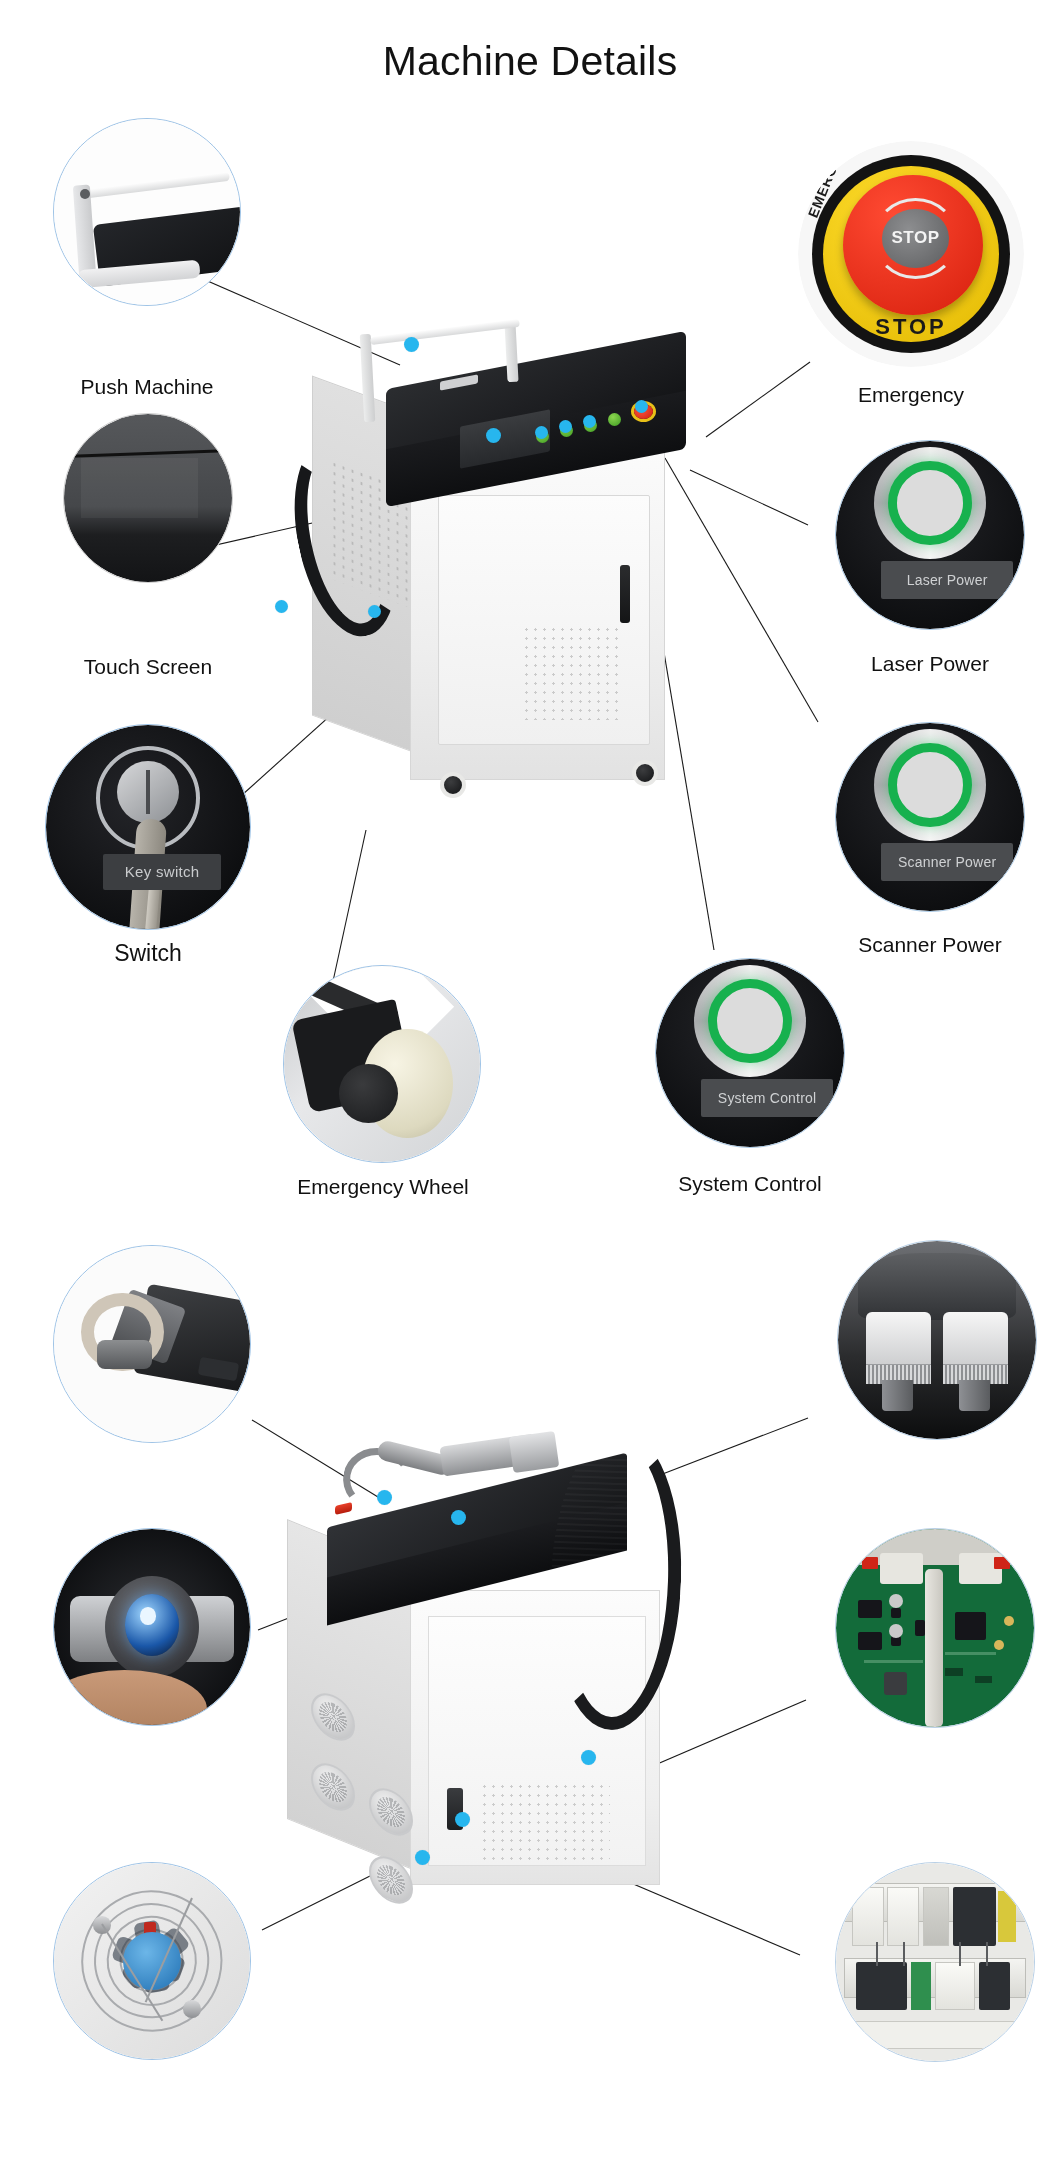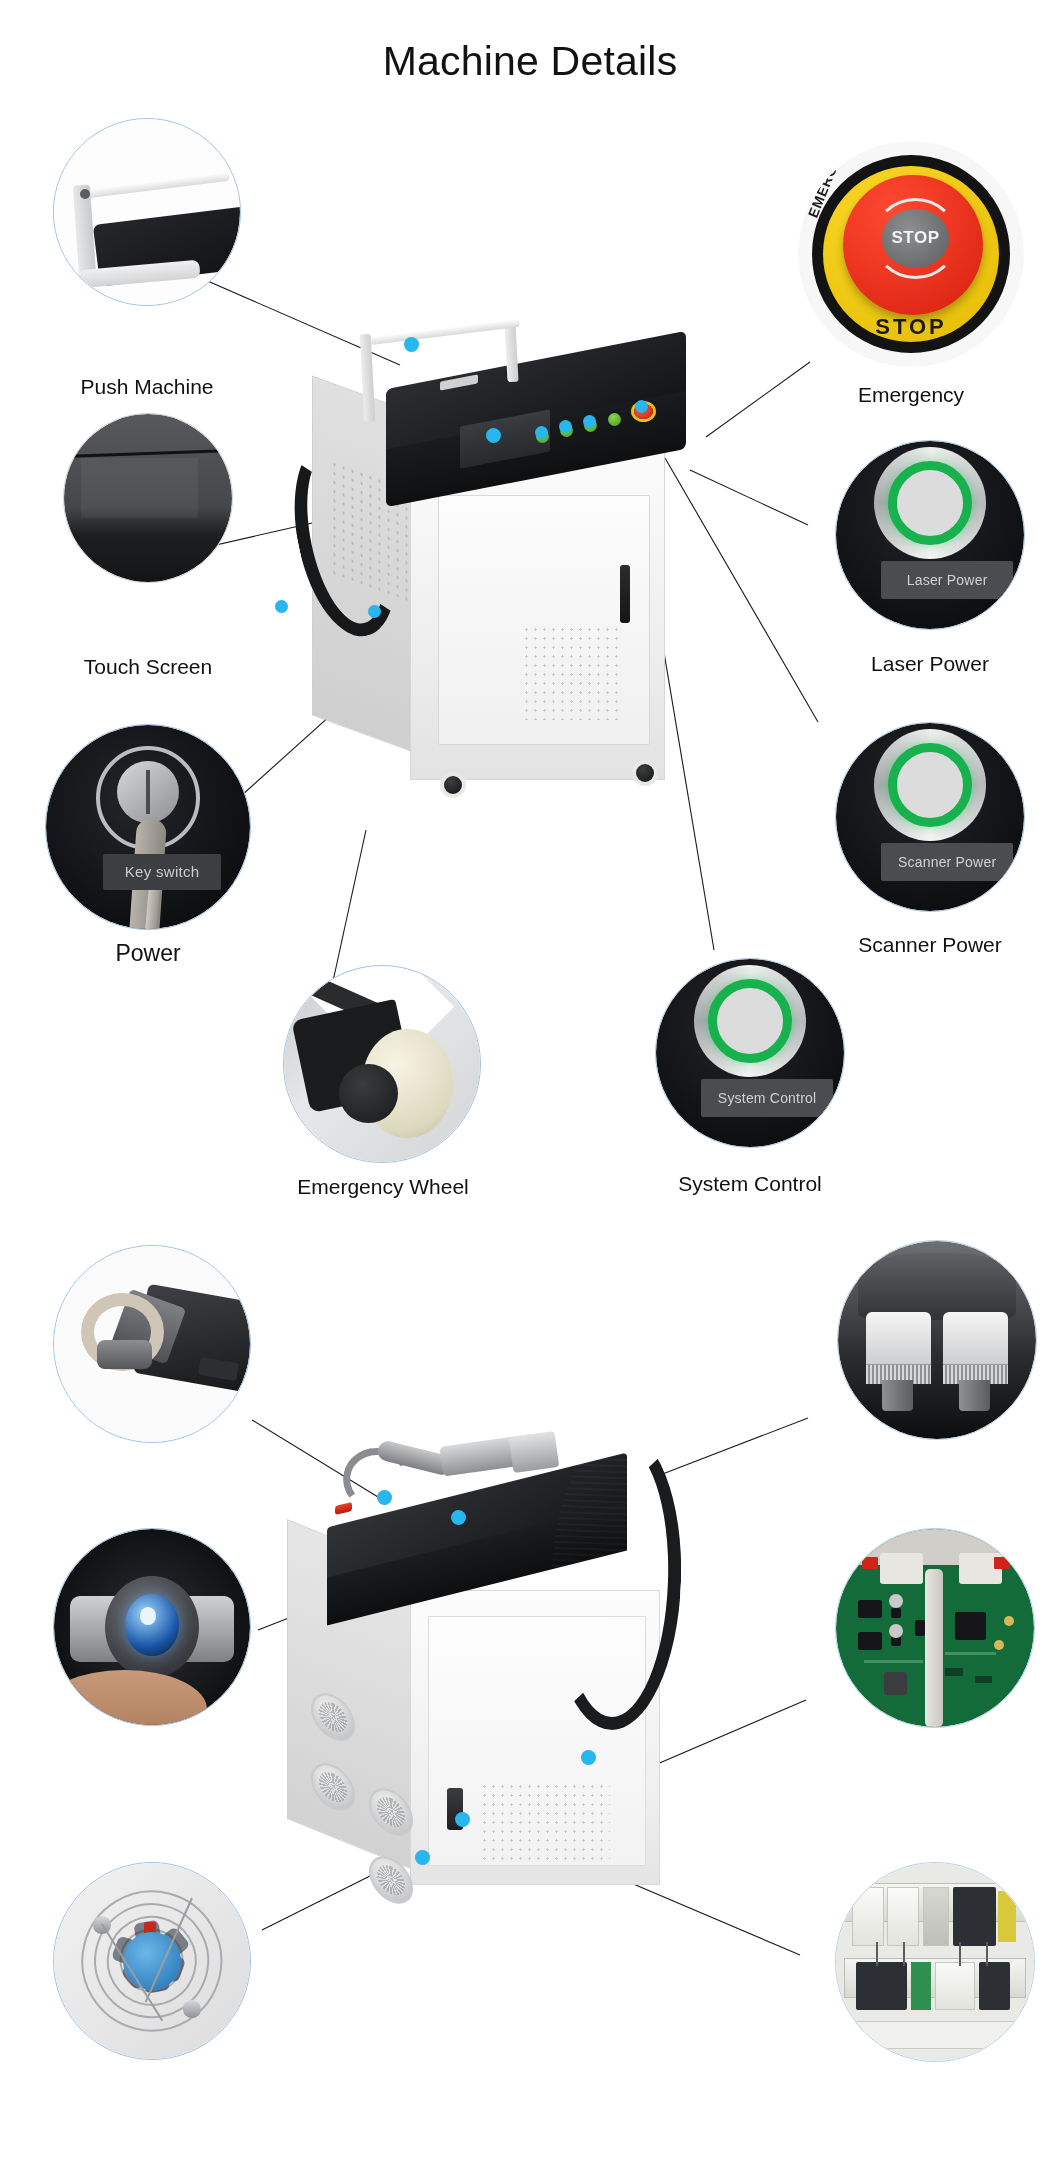--- a/index.html
+++ b/index.html
@@ -440,21 +440,21 @@
         <div class="ks-ring"></div>
         <div class="ks-barrel"></div>
         <div class="ks-slot"></div>
         <div class="ks-key"></div>
         <div class="ks-key-tip"></div>
         <div class="ks-plate">
           <span>Key switch</span>
         </div>
       </div>
     </div>
-    <div class="clabel" style="left:30px; top:940px; width:206px; font-size:23px;">Power</div>
+    <div class="clabel" style="left:30px; top:940px; width:206px; font-size:23px;">Switch</div>
   </div>
 
   <div class="callout">
     <div class="bubble" style="left:268px; top:965px; width:198px; height:198px;">
       <div class="bubble-inner">
         <div class="uw-bg"></div>
         <div class="uw-white"></div>
         <div class="uw-plate"></div>
         <div class="uw-bracket"></div>
         <div class="uw-wheel"></div>

